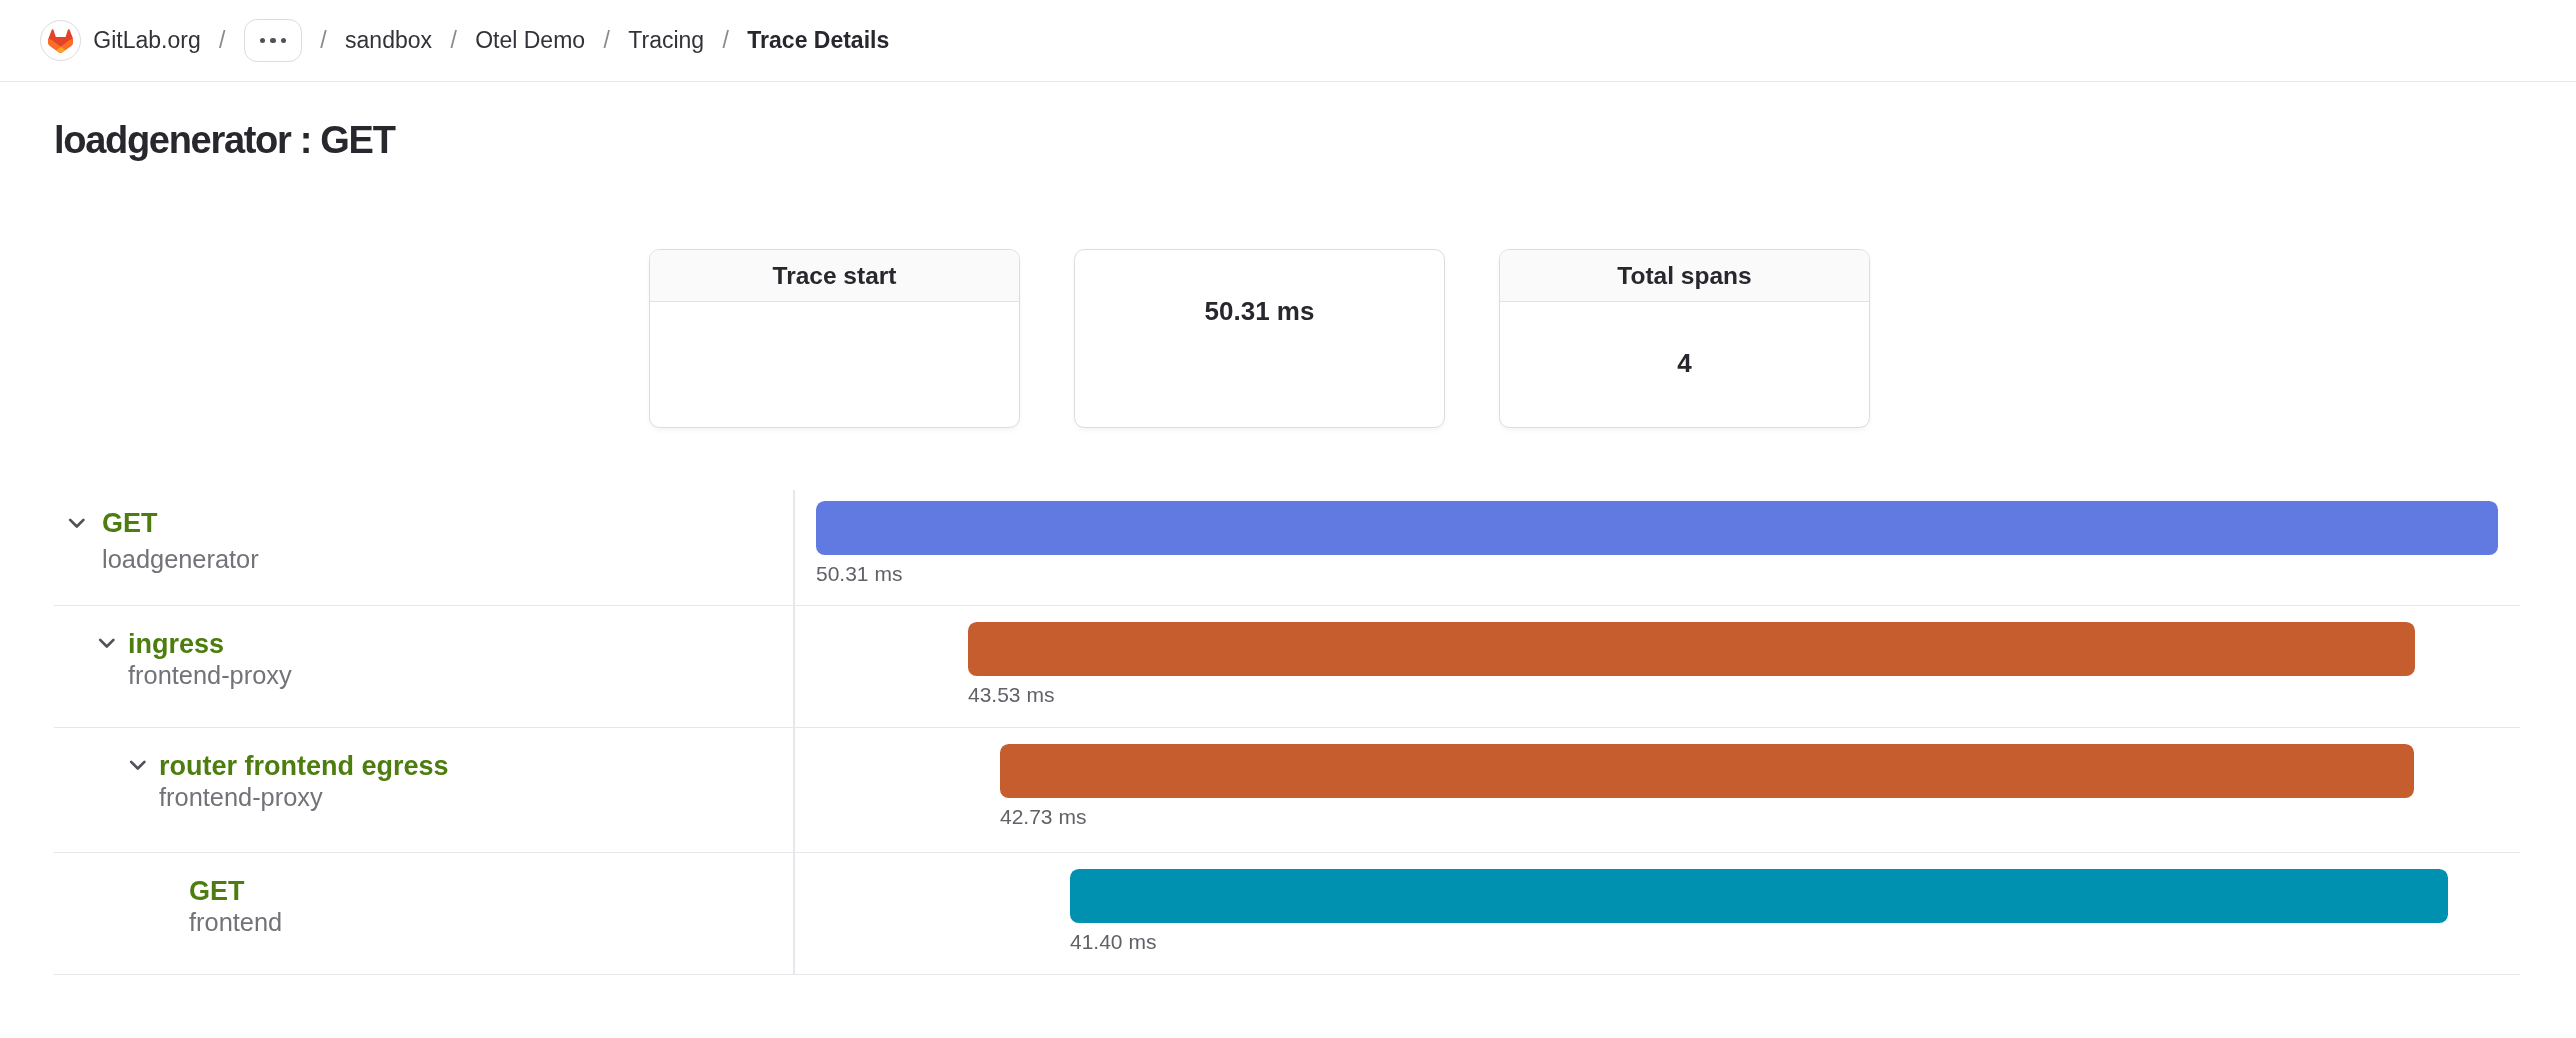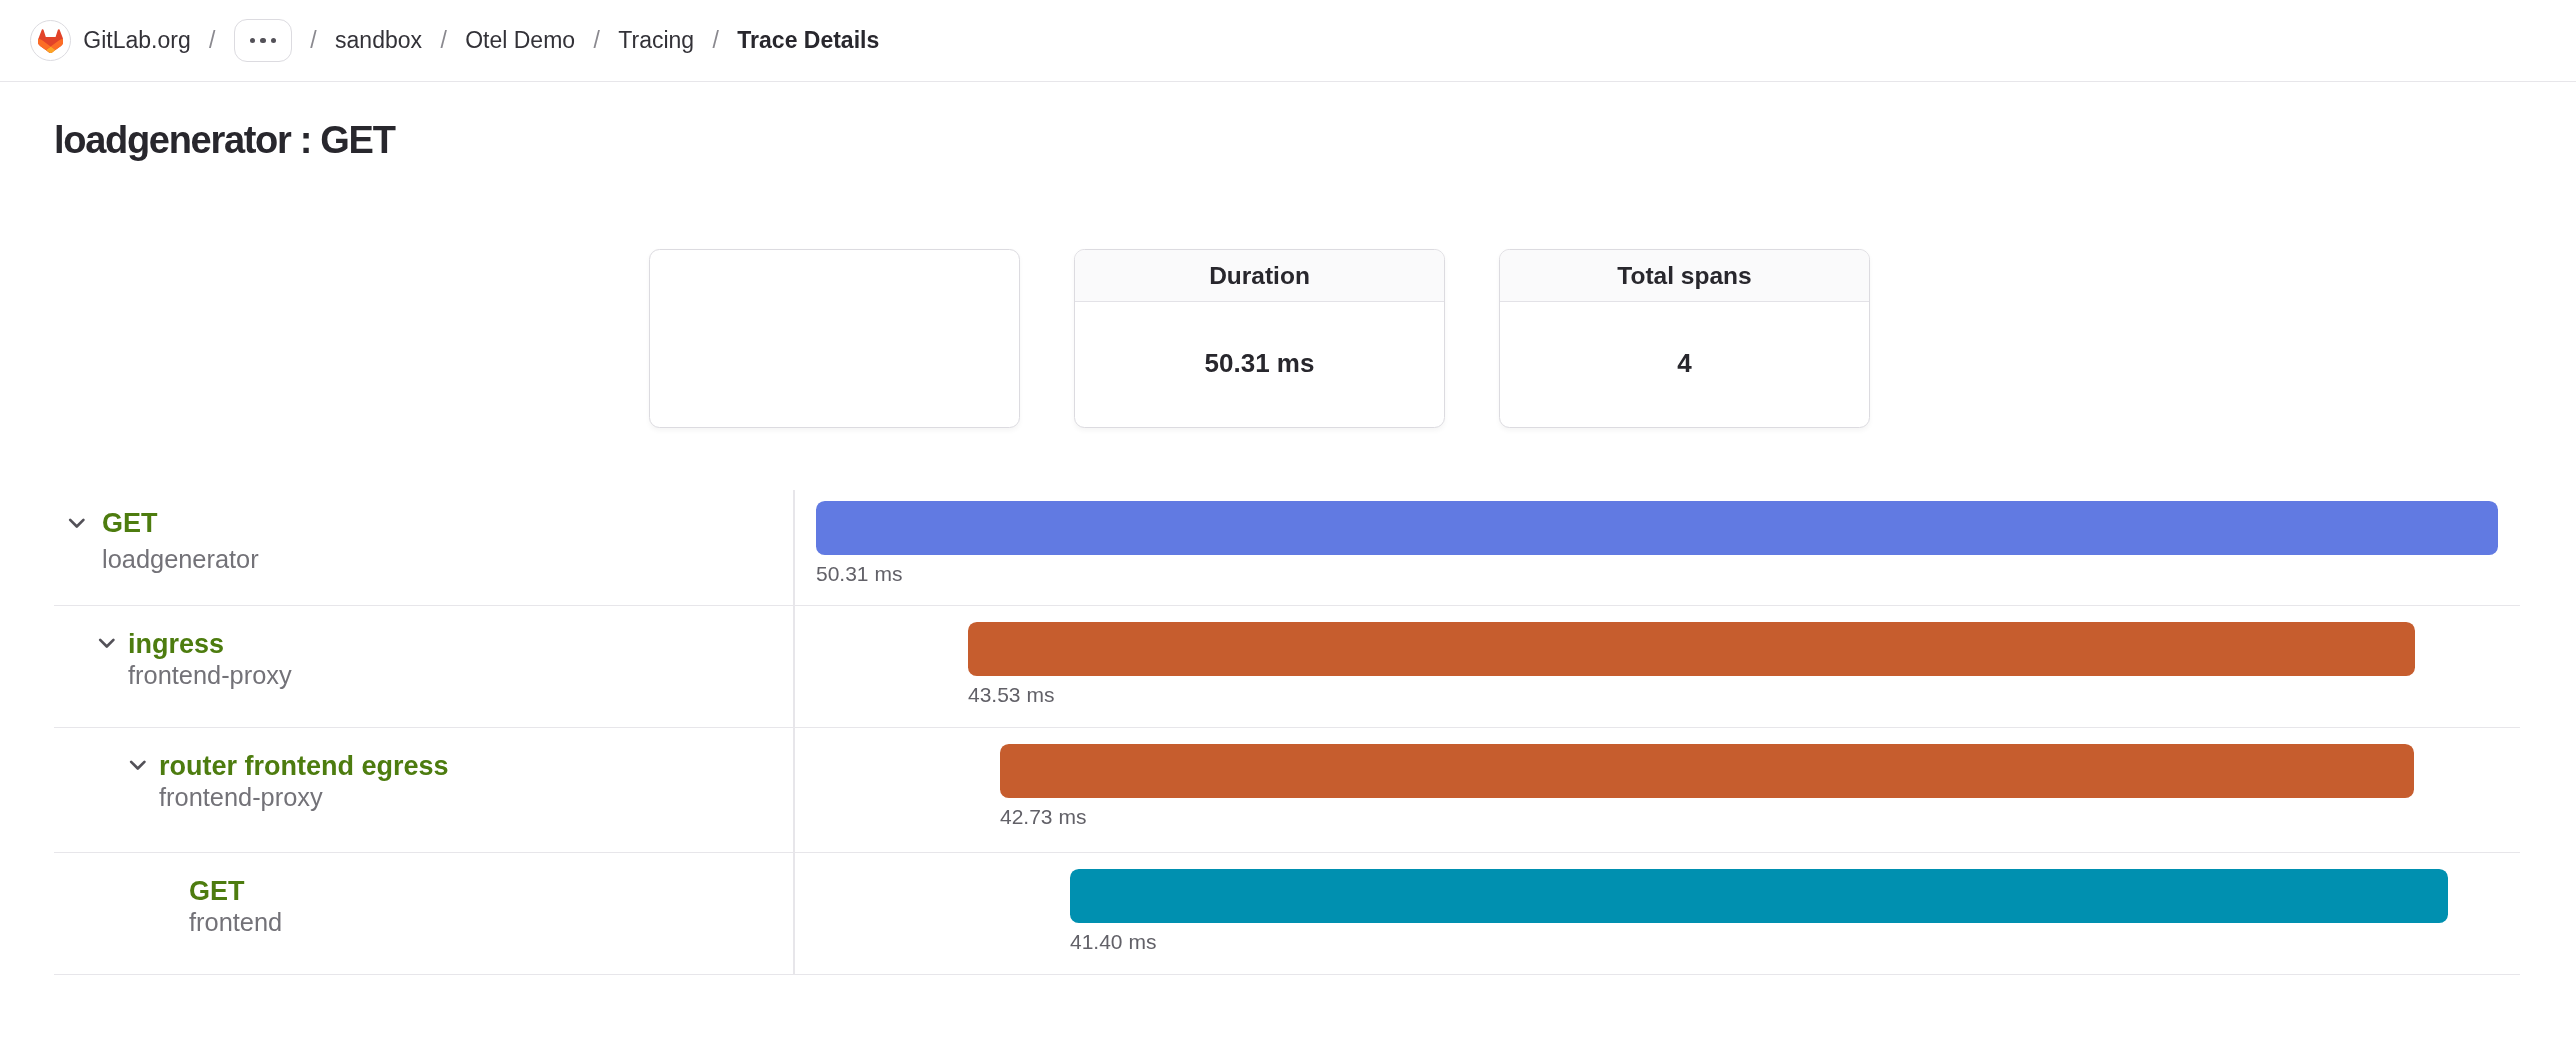--- a/index.html
+++ b/index.html
@@ -2,21 +2,21 @@
 <html style="font-size:14px"><head>
 <meta charset="utf-8">
 <style>
   * { margin:0; padding:0; box-sizing:border-box; }
   html,body { width:2576px; height:1039px; background:#fff; overflow:hidden;
               font-family:"Liberation Sans","DejaVu Sans",sans-serif; color:#333238; }
 
   
   .topbar { position:absolute; top:0; left:0; width:2576px; height:82px;
             border-bottom:1.8px solid #e7e6ea; background:#fff;
-            display:flex; align-items:center; padding-left:30px; }
+            display:flex; align-items:center; padding-left:40px; }
   .crumbs { display:flex; align-items:center; gap:18.4px; font-size:23px; }
   .crumb-link { display:flex; align-items:center; gap:12.3px; color:#333238; cursor:pointer; }
   .avatar { width:41px; height:41px; border-radius:50%; border:1.8px solid #dcdbe0;
             display:flex; align-items:center; justify-content:center; background:#fff; }
   .avatar svg { width:25.4px; height:24.5px; }
   .crumb-sep { color:#8a898f; font-size:23px; }
   .crumb-current { font-weight:700; color:#28272d; }
   .ellipsis-btn { width:58px; height:43px; border:1.8px solid #dcdbe0; border-radius:13px;
                   background:#fff; display:flex; align-items:center; justify-content:center;
                   gap:5.3px; cursor:pointer; }
@@ -93,23 +93,23 @@
     <span class="crumb-link">Tracing</span>
     <span class="crumb-sep">/</span>
     <span class="crumb-current">Trace Details</span>
   </nav>
 </header>
 
 <h1 class="page-title">loadgenerator : GET</h1>
 
 <section class="cards">
   <div class="card">
+    <div class="card-header">Trace start</div>
   </div>
   <div class="card">
-    <div class="card-header">Duration</div>
     <div class="card-body">
       <div class="card-primary">50.31 ms</div>
     </div>
   </div>
   <div class="card">
     <div class="card-header">Total spans</div>
     <div class="card-body">
       <div class="card-primary">4</div>
     </div>
   </div>

